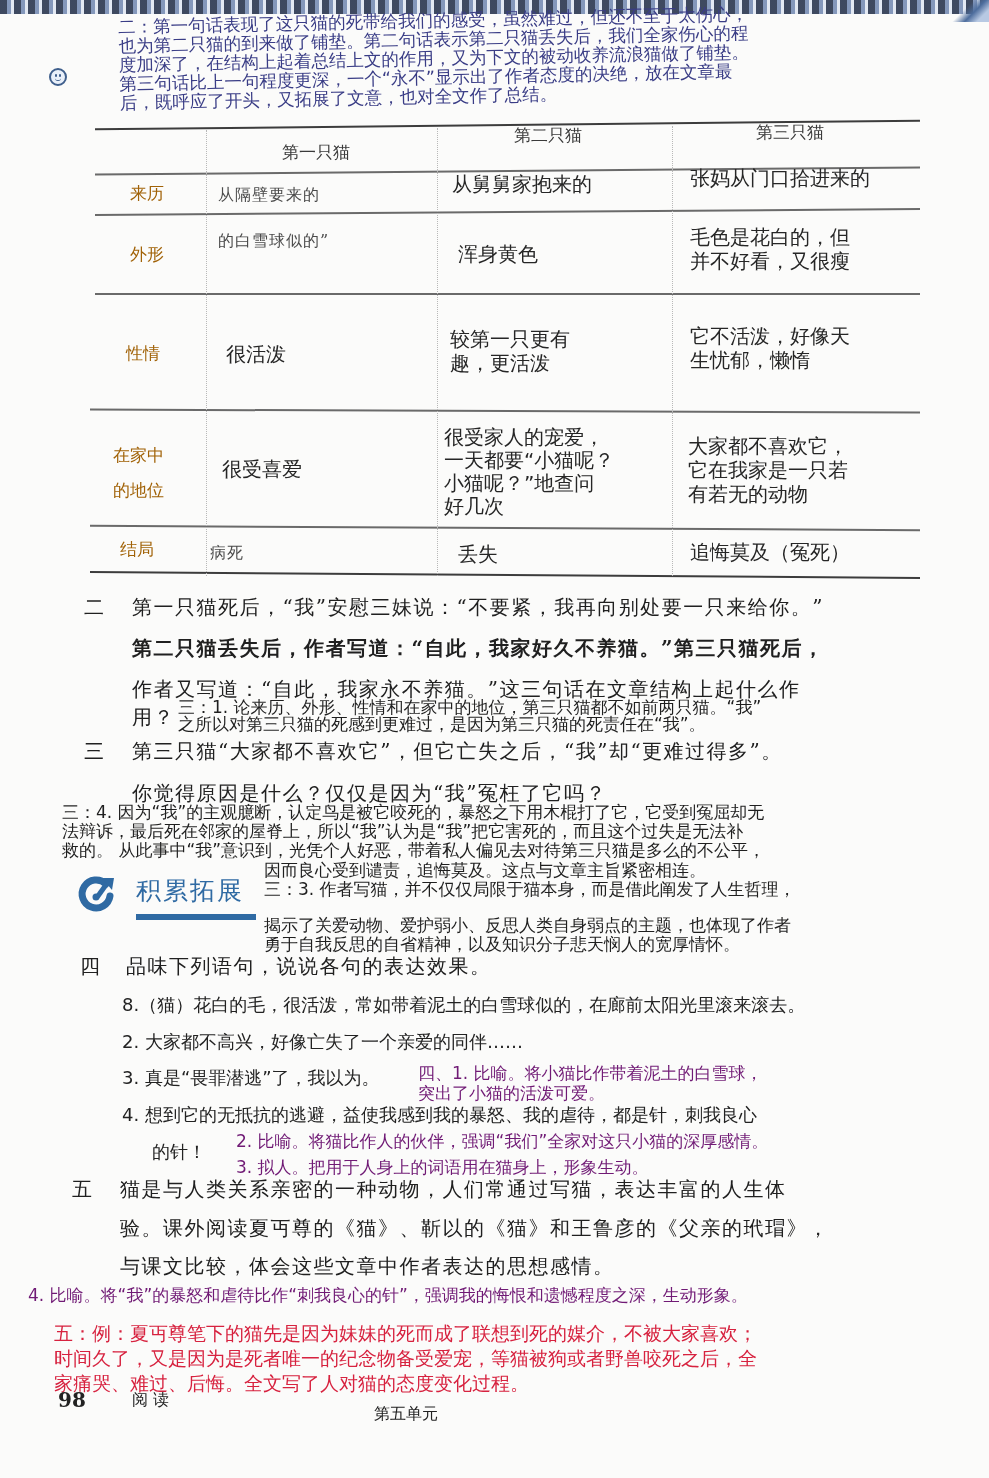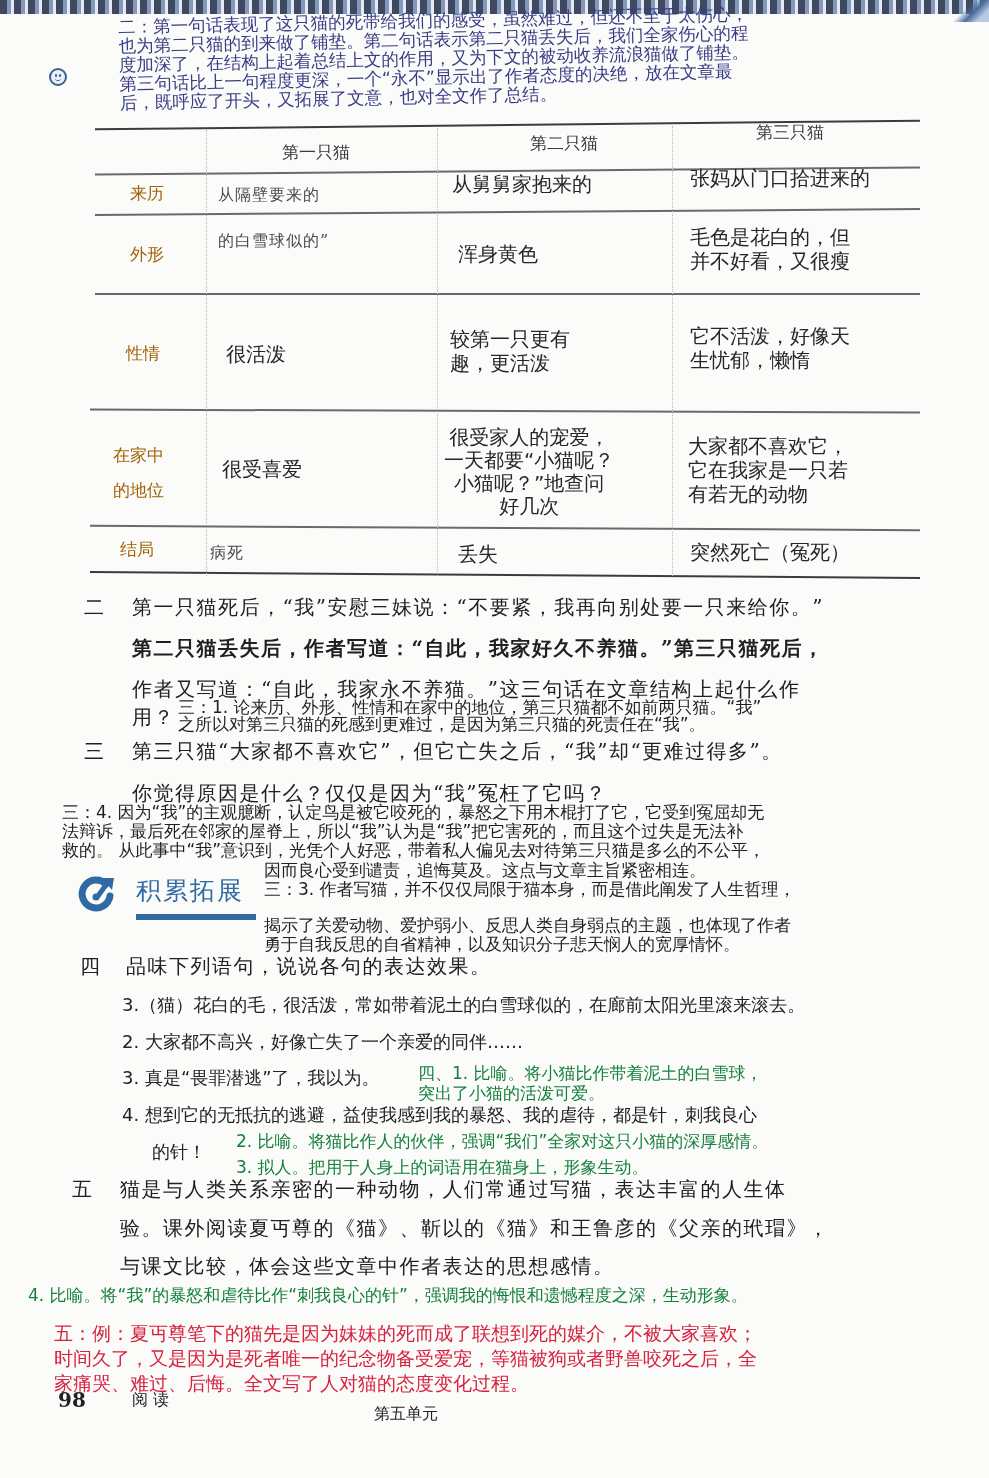--- a/index.html
+++ b/index.html
@@ -42,21 +42,21 @@
   .vline { position: absolute; width: 0; border-left: 1px dotted #b8b8b8; }
   .cell { position: absolute; font-size: 19px; line-height: 25px; color: #2b2b2b; }
   .cell.light { color: #4a4a4a; font-size: 16px; letter-spacing: 1px; font-family: "DejaVu Serif", serif; }
   .cell.hdr { font-size: 17px; color: #3a3a3a; font-family: "DejaVu Serif", serif; }
   .rowlbl { position: absolute; font-size: 17px; line-height: 30px; color: #a16207; font-family: "DejaVu Serif", serif; }
   .bold2 { font-size: 20px; line-height: 24px; color: #262626; }
   
   .q { position: absolute; font-family: "DejaVu Serif", serif; font-size: 20px; color: #202020; letter-spacing: 1.5px; white-space: nowrap; }
   .qnum { position: absolute; font-family: "DejaVu Serif", serif; font-size: 20px; color: #202020; }
   .ans-dark { position: absolute; font-size: 17px; line-height: 18px; color: #1f1f1f; white-space: nowrap; }
-  .ans-red { position: absolute; font-size: 17px; line-height: 19px; color: #15803d; white-space: nowrap; }
+  .ans-red { position: absolute; font-size: 17px; line-height: 19px; color: #701a75; white-space: nowrap; }
   .ans-red.big { font-size: 19px; line-height: 22px; color: #d7223f; }
   .item { position: absolute; font-size: 18px; color: #222; white-space: nowrap; }
   .section-icon {
     position: absolute; left: 74px; top: 872px; width: 44px; height: 44px;
   }
   .section-title {
     position: absolute; left: 136px; top: 874px; font-family: "DejaVu Serif", serif;
     font-size: 25px; color: #2f6aa3; letter-spacing: 2px;
   }
   .section-bar {
@@ -88,21 +88,21 @@
   <div class="tline thin" style="left:95px; top:293px; width:825px;"></div>
   <div class="tline thin" style="left:90px; top:410px; width:830px; transform:rotate(0.2deg);"></div>
   <div class="tline thin" style="left:90px; top:527px; width:830px; transform:rotate(0.3deg);"></div>
   <div class="tline" style="left:90px; top:574px; width:830px; transform:rotate(0.4deg);"></div>
 
   <div class="vline" style="left:206px; top:130px; height:446px;"></div>
   <div class="vline" style="left:437px; top:128px; height:448px;"></div>
   <div class="vline" style="left:672px; top:126px; height:450px;"></div>
 
   <div class="cell hdr" style="left:282px; top:140px;">第一只猫</div>
-  <div class="cell hdr" style="left:514px; top:131px;margin-left:16px;">第二只猫</div>
+  <div class="cell hdr" style="left:514px; top:123px;">第二只猫</div>
   <div class="cell hdr" style="left:756px; top:120px;">第三只猫</div>
 
   <div class="rowlbl" style="left:130px; top:178px;">来历</div>
   <div class="cell light" style="left:218px; top:182px;">从隔壁要来的</div>
   <div class="cell bold2" style="left:452px; top:172px;">从舅舅家抱来的</div>
   <div class="cell bold2" style="left:690px; top:166px;">张妈从门口拾进来的</div>
 
   <div class="rowlbl" style="left:130px; top:239px;">外形</div>
   <div class="cell light" style="left:218px; top:224px; line-height:34px;">
     <div>的白雪球似的”</div>
@@ -122,36 +122,36 @@
   <div class="cell bold2" style="left:690px; top:324px;">
     <div>它不活泼，好像天</div>
     <div>生忧郁，懒惰</div>
   </div>
 
   <div class="rowlbl" style="left:113px; top:438px; line-height:35px;">
     <div>在家中</div>
     <div>的地位</div>
   </div>
   <div class="cell bold2" style="left:222px; top:457px;">很受喜爱</div>
-  <div class="cell bold2" style="left:444px; top:426px; line-height:23px;text-align:center;">
+  <div class="cell bold2" style="left:444px; top:426px; line-height:23px;">
     <div>很受家人的宠爱，</div>
     <div>一天都要“小猫呢？</div>
     <div>小猫呢？”地查问</div>
     <div>好几次</div>
   </div>
   <div class="cell bold2" style="left:688px; top:434px; line-height:24px;">
     <div>大家都不喜欢它，</div>
     <div>它在我家是一只若</div>
     <div>有若无的动物</div>
   </div>
 
   <div class="rowlbl" style="left:120px; top:534px;">结局</div>
   <div class="cell light" style="left:210px; top:540px;">病死</div>
   <div class="cell bold2" style="left:458px; top:542px;">丢失</div>
-  <div class="cell bold2" style="left:690px; top:540px;">突然死亡（冤死）</div>
+  <div class="cell bold2" style="left:690px; top:540px;">追悔莫及（冤死）</div>
 </div>
 
 <div class="qnum" style="left:84px; top:594px;">二</div>
 <div class="q" style="left:132px; top:594px;">第一只猫死后，“我”安慰三妹说：“不要紧，我再向别处要一只来给你。”</div>
 <div class="q" style="left:132px; top:635px;font-weight:bold;">第二只猫丢失后，作者写道：“自此，我家好久不养猫。”第三只猫死后，</div>
 <div class="q" style="left:132px; top:676px;">作者又写道：“自此，我家永不养猫。”这三句话在文章结构上起什么作</div>
 <div class="q" style="left:132px; top:704px;">用？</div>
 
 <div class="ans-dark" style="left:178px; top:698px;">三：1. 论来历、外形、性情和在家中的地位，第三只猫都不如前两只猫。“我”</div>
 <div class="ans-dark" style="left:178px; top:715px;">之所以对第三只猫的死感到更难过，是因为第三只猫的死责任在“我”。</div>
@@ -173,21 +173,21 @@
 </svg>
 <div class="section-title">积累拓展</div>
 <div class="section-bar"></div>
 
 <div class="ans-dark" style="left:264px; top:880px;">三：3. 作者写猫，并不仅仅局限于猫本身，而是借此阐发了人生哲理，</div>
 <div class="ans-dark" style="left:264px; top:916px;">揭示了关爱动物、爱护弱小、反思人类自身弱点的主题，也体现了作者</div>
 <div class="ans-dark" style="left:264px; top:935px;">勇于自我反思的自省精神，以及知识分子悲天悯人的宽厚情怀。</div>
 
 <div class="qnum" style="left:80px; top:953px;">四</div>
 <div class="q" style="left:126px; top:953px;">品味下列语句，说说各句的表达效果。</div>
-<div class="item" style="left:122px; top:993px;">3.（猫）花白的毛，很活泼，常如带着泥土的白雪球似的，在廊前太阳光里滚来滚去。</div>
+<div class="item" style="left:122px; top:993px;">8.（猫）花白的毛，很活泼，常如带着泥土的白雪球似的，在廊前太阳光里滚来滚去。</div>
 <div class="item" style="left:122px; top:1030px;">2. 大家都不高兴，好像亡失了一个亲爱的同伴……</div>
 <div class="item" style="left:122px; top:1066px;">3. 真是“畏罪潜逃”了，我以为。</div>
 <div class="item" style="left:122px; top:1103px;">4. 想到它的无抵抗的逃避，益使我感到我的暴怒、我的虐待，都是针，刺我良心</div>
 <div class="item" style="left:152px; top:1140px;">的针！</div>
 
 <div class="ans-red" style="left:418px; top:1064px;">四、1. 比喻。将小猫比作带着泥土的白雪球，</div>
 <div class="ans-red" style="left:418px; top:1084px;">突出了小猫的活泼可爱。</div>
 <div class="ans-red" style="left:236px; top:1132px;text-align:center;">2. 比喻。将猫比作人的伙伴，强调“我们”全家对这只小猫的深厚感情。</div>
 <div class="ans-red" style="left:236px; top:1158px;">3. 拟人。把用于人身上的词语用在猫身上，形象生动。</div>
 

